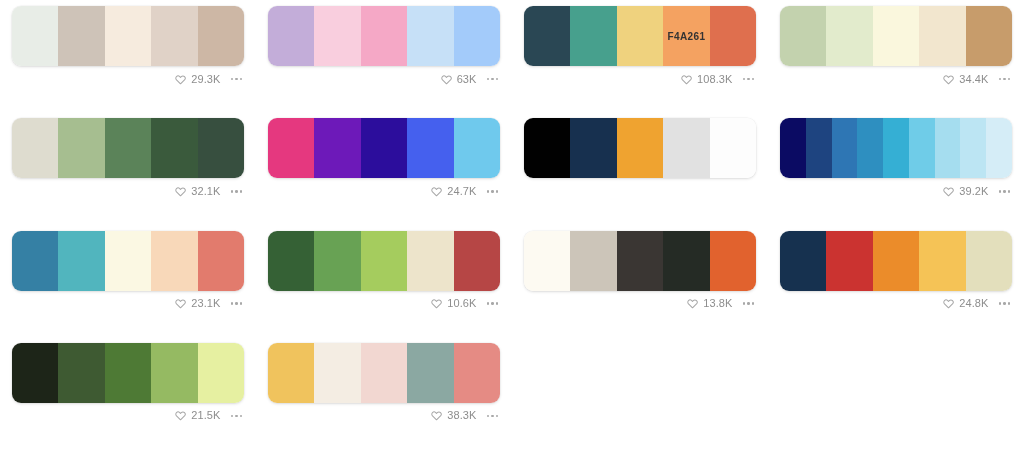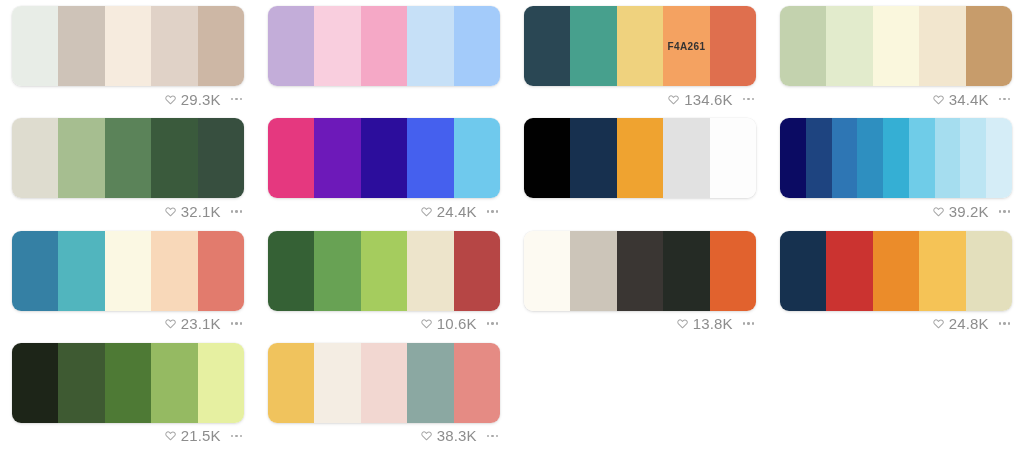--- a/index.html
+++ b/index.html
@@ -24,21 +24,21 @@
   .palette-card {
     position: relative;
     padding: 6px 12px 0 12px;
     display: flex;
     flex-direction: column;
   }
 
   .swatch-strip {
     display: flex;
     width: 232px;
-    height: 80px;
+    height: 60px;
     border-radius: 9px;
     overflow: hidden;
     box-shadow: 0 1px 3px rgba(0,0,0,0.13), 0 0 0 0.5px rgba(0,0,0,0.04);
     background: #ffffff;
   }
 
   .swatch {
     flex: 1 1 0;
     height: 100%;
     position: relative;
@@ -70,21 +70,21 @@
   .heart-icon {
     width: 11px;
     height: 11px;
     display: inline-block;
     flex: 0 0 auto;
     color: #a8a8a8;
   }
   .heart-icon svg { display: block; width: 11px; height: 11px; }
 
   .like-count {
-    font-size: 15px;
+    font-size: 11px;
     color: #8d8d8d;
     letter-spacing: 0.1px;
     line-height: 1;
   }
 
   .more-icon {
     display: inline-flex;
     align-items: center;
     gap: 2px;
     margin-left: 5px;
@@ -124,39 +124,52 @@
         </span>
       </div>
     </div>
     <div class="palette-card">
       <div class="swatch-strip">
         <div class="swatch" style="background: rgb(195, 173, 217);"></div>
         <div class="swatch" style="background: rgb(249, 206, 222);"></div>
         <div class="swatch" style="background: rgb(245, 168, 198);"></div>
         <div class="swatch" style="background: rgb(198, 224, 247);"></div>
         <div class="swatch" style="background: rgb(163, 203, 250);"></div>
+      </div>
+      <div class="card-footer">
+        <span class="heart-icon">
+          <svg viewBox="0 0 24 24" fill="none" stroke="currentColor" stroke-width="2.2" stroke-linecap="round" stroke-linejoin="round">
+            <path d="M20.8 5.6a5 5 0 0 0-7.1 0L12 7.3l-1.7-1.7a5 5 0 1 0-7.1 7.1l1.7 1.7L12 21.4l7.1-7.1 1.7-1.7a5 5 0 0 0 0-7z"></path>
+          </svg>
+        </span>
+        <span class="like-count">63K</span>
+        <span class="more-icon">
+          <i></i>
+          <i></i>
+          <i></i>
+        </span>
       </div>
     </div>
     <div class="palette-card">
       <div class="swatch-strip">
         <div class="swatch" style="background: rgb(42, 71, 84);"></div>
         <div class="swatch" style="background: rgb(71, 160, 141);"></div>
         <div class="swatch" style="background: rgb(239, 210, 126);"></div>
         <div class="swatch" style="background: rgb(244, 162, 97);">
           <span class="swatch-hex">F4A261</span>
         </div>
         <div class="swatch" style="background: rgb(223, 111, 78);"></div>
       </div>
       <div class="card-footer">
         <span class="heart-icon">
           <svg viewBox="0 0 24 24" fill="none" stroke="currentColor" stroke-width="2.2" stroke-linecap="round" stroke-linejoin="round">
             <path d="M20.8 5.6a5 5 0 0 0-7.1 0L12 7.3l-1.7-1.7a5 5 0 1 0-7.1 7.1l1.7 1.7L12 21.4l7.1-7.1 1.7-1.7a5 5 0 0 0 0-7z"></path>
           </svg>
         </span>
-        <span class="like-count">134.6K</span>
+        <span class="like-count">108.3K</span>
         <span class="more-icon">
           <i></i>
           <i></i>
           <i></i>
         </span>
       </div>
     </div>
     <div class="palette-card">
       <div class="swatch-strip">
         <div class="swatch" style="background: rgb(195, 210, 174);"></div>
@@ -208,21 +221,21 @@
         <div class="swatch" style="background: rgb(44, 13, 156);"></div>
         <div class="swatch" style="background: rgb(69, 96, 238);"></div>
         <div class="swatch" style="background: rgb(111, 201, 237);"></div>
       </div>
       <div class="card-footer">
         <span class="heart-icon">
           <svg viewBox="0 0 24 24" fill="none" stroke="currentColor" stroke-width="2.2" stroke-linecap="round" stroke-linejoin="round">
             <path d="M20.8 5.6a5 5 0 0 0-7.1 0L12 7.3l-1.7-1.7a5 5 0 1 0-7.1 7.1l1.7 1.7L12 21.4l7.1-7.1 1.7-1.7a5 5 0 0 0 0-7z"></path>
           </svg>
         </span>
-        <span class="like-count">24.4K</span>
+        <span class="like-count">24.7K</span>
         <span class="more-icon">
           <i></i>
           <i></i>
           <i></i>
         </span>
       </div>
     </div>
     <div class="palette-card">
       <div class="swatch-strip">
         <div class="swatch" style="background: rgb(1, 1, 1);"></div>

